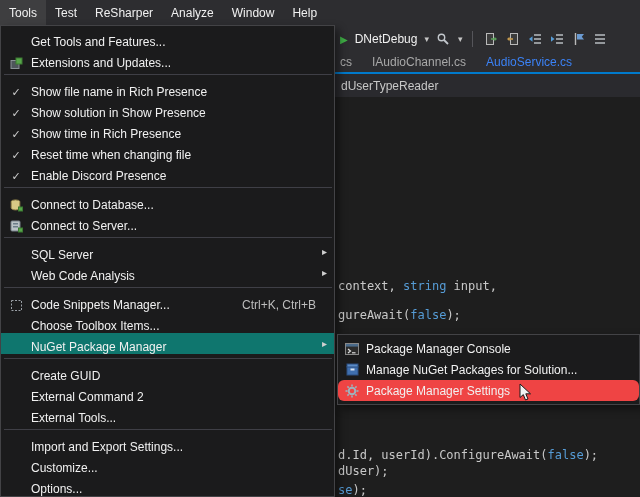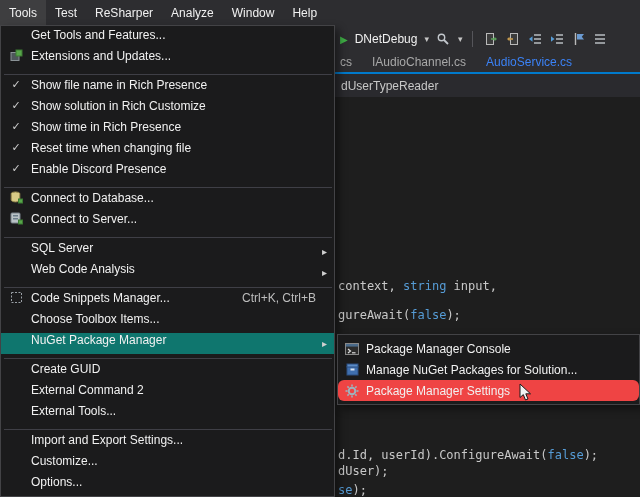--- a/index.html
+++ b/index.html
@@ -34,21 +34,21 @@
   .nav-member{margin-left:341px;color:#c8c8c8;font-size:12px;}
   
   .editor{position:absolute;top:97px;left:0;right:0;bottom:0;background:#1e1e1e;z-index:0;}
   .code-line{position:absolute;left:338px;font-family:"DejaVu Sans Mono",monospace;
     font-size:12px;color:#c8c8c8;white-space:pre;}
   .kw{color:#569cd6;}
   
   .tools-menu{position:absolute;left:0;top:25px;width:335px;height:472px;box-sizing:border-box;
     background:#1b1b1c;border:1px solid #434346;z-index:20;padding-top:2px;
     box-shadow:4px 4px 8px rgba(0,0,0,0.45);color:#f1f1f1;font-size:12px;}
-  .tm-item{height:21px;display:flex;align-items:flex-start;position:relative;padding-right:18px;cursor:default;}
+  .tm-item{height:21px;display:flex;align-items:flex-end;position:relative;padding-right:18px;cursor:default;}
   .tm-item.hl{background:#0f766e;}
   .tm-ico{width:30px;flex:none;display:flex;align-items:center;justify-content:center;}
   .check{color:#cfcfcf;font-size:11px;}
   .tm-label{white-space:nowrap;}
   .tm-short{margin-left:auto;color:#bdbdbd;white-space:nowrap;}
   .tm-arrow{position:absolute;right:7px;top:50%;transform:translateY(-50%);
     color:#d0d0d0;font-size:10px;line-height:1;}
   .tm-sep{height:8px;display:flex;align-items:center;}
   .tm-sep::after{content:"";flex:1;height:1px;background:#3f3f46;margin:0 2px 0 3px;}
   
@@ -173,21 +173,21 @@
   </div>
 
   <div class="tm-sep"></div>
 
   <div class="tm-item">
     <span class="tm-ico check">✓</span>
     <span class="tm-label">Show file name in Rich Presence</span>
   </div>
   <div class="tm-item">
     <span class="tm-ico check">✓</span>
-    <span class="tm-label">Show solution in Rich Customize</span>
+    <span class="tm-label">Show solution in Show Presence</span>
   </div>
   <div class="tm-item">
     <span class="tm-ico check">✓</span>
     <span class="tm-label">Show time in Rich Presence</span>
   </div>
   <div class="tm-item">
     <span class="tm-ico check">✓</span>
     <span class="tm-label">Reset time when changing file</span>
   </div>
   <div class="tm-item">

